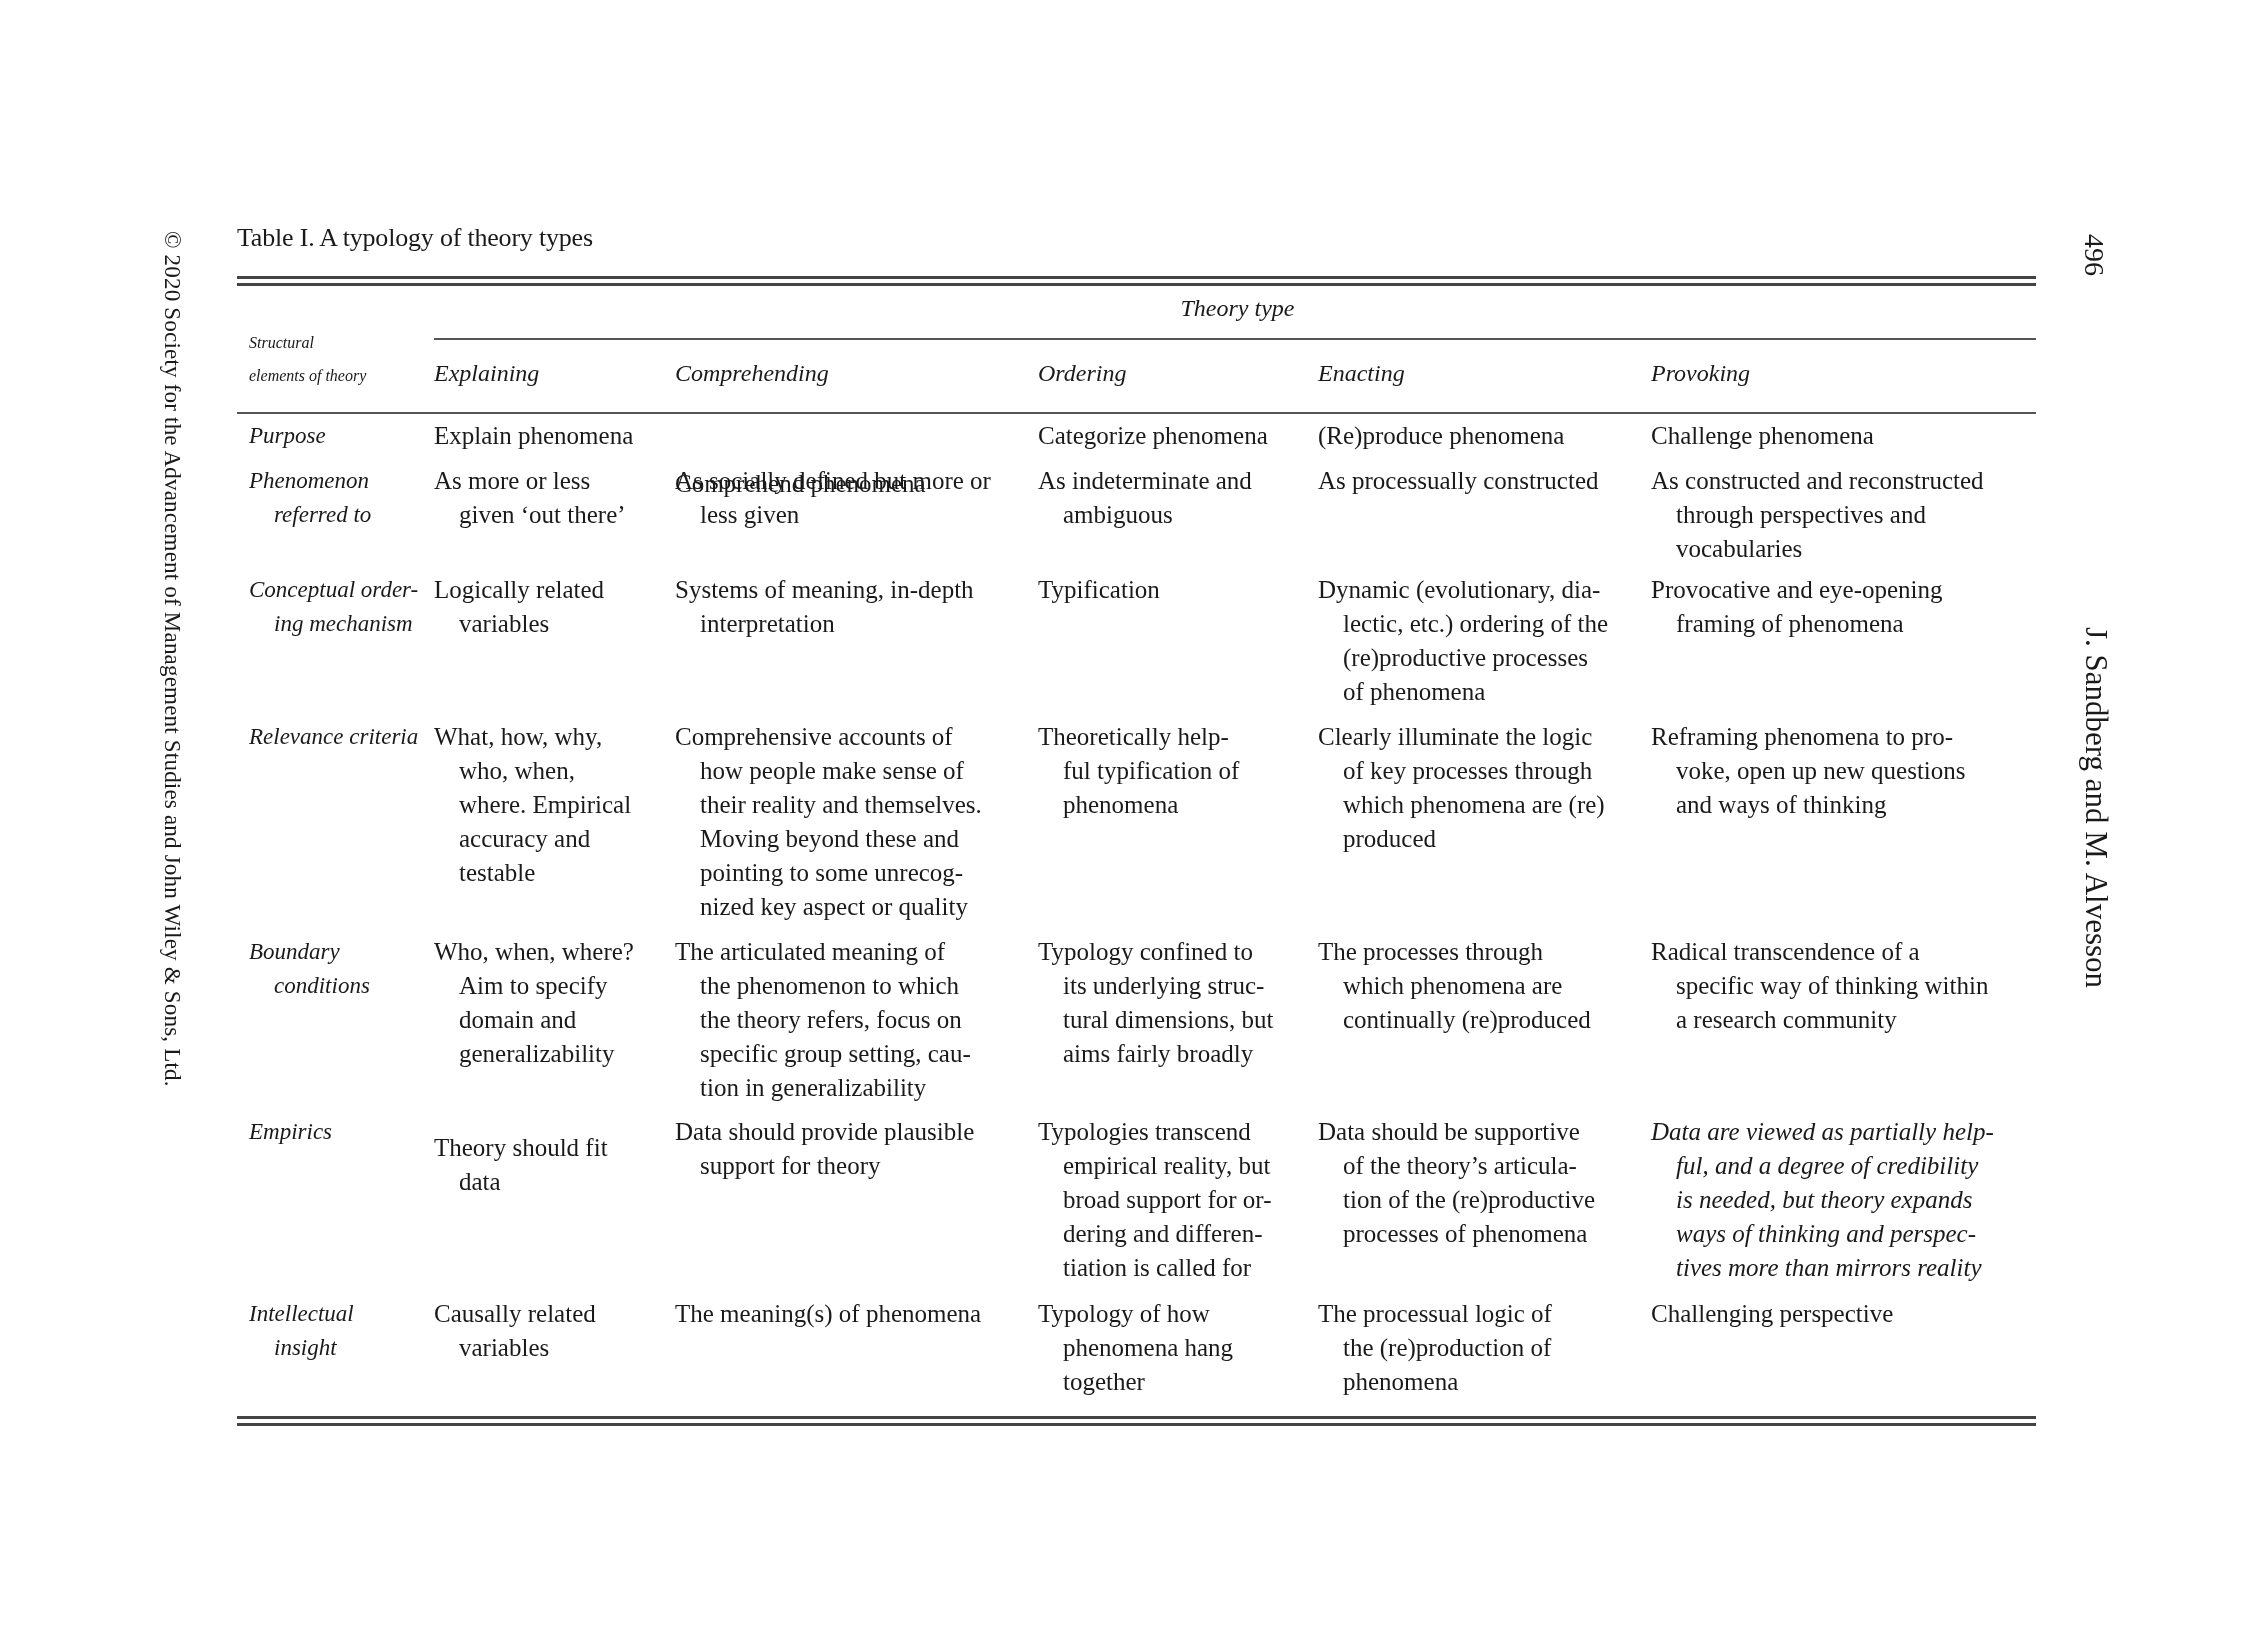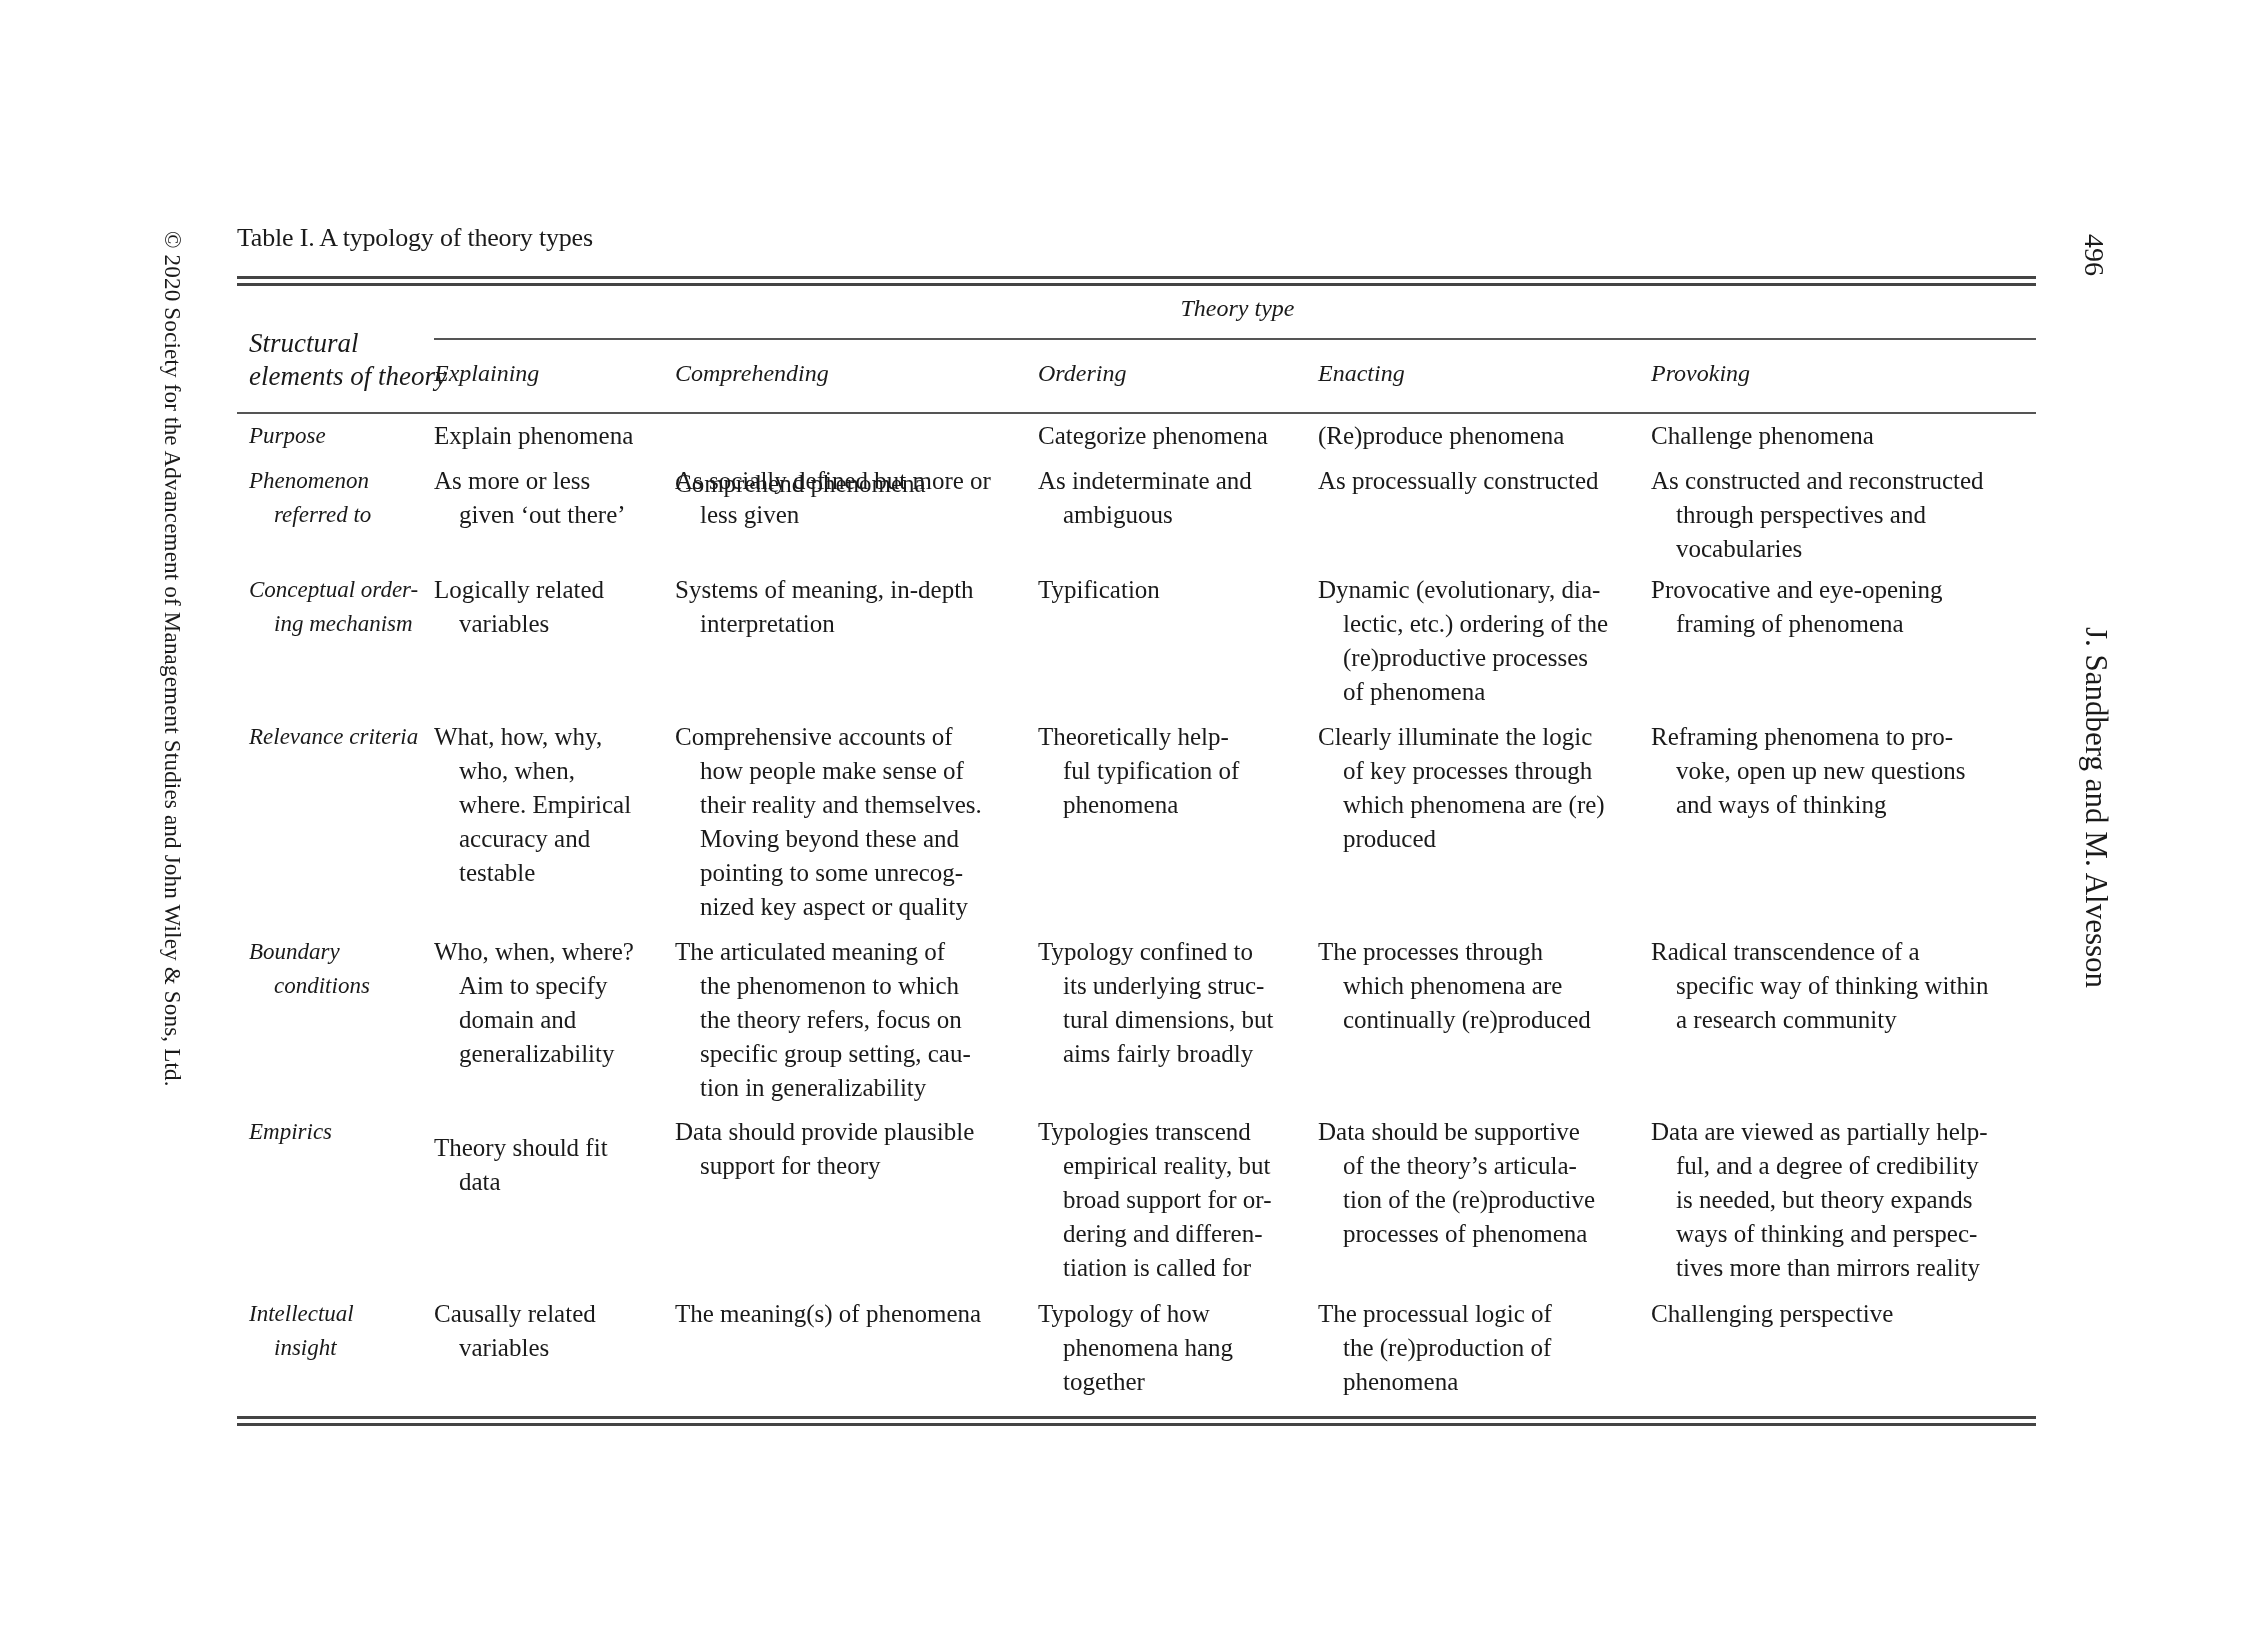--- a/index.html
+++ b/index.html
@@ -4,21 +4,21 @@
 <style>
   html, body { margin:0; padding:0; background:#ffffff; }
   body { width:2261px; height:1648px; position:relative; overflow:hidden;
          font-family:"Liberation Serif","DejaVu Serif",serif; color:#1a1a1a; }
   .abs { position:absolute; }
   .title { left:237px; top:223px; font-size:26px; letter-spacing:-0.2px; }
   .rule { position:absolute; height:2.5px; background:#444; }
   .rule.thin { height:1.7px; background:#555; }
   .theory-type { left:1113px; top:295px; width:249px; text-align:center; font-style:italic; font-size:24px; }
   .hdr { position:absolute; top:360px; font-style:italic; font-size:24px; white-space:nowrap; }
-  .stub-hdr { position:absolute; left:249px; top:326px; font-style:italic; font-size:27px; line-height:34px; white-space:nowrap; }
+  .stub-hdr { position:absolute; left:249px; top:326px; font-style:italic; font-size:16px; line-height:34px; white-space:nowrap; }
   .row { position:absolute; left:0; width:2261px; }
   .cell { position:absolute; top:0; font-size:25px; line-height:34px; }
   .cell .line { display:block; white-space:nowrap; }
   .cell .line.indent { padding-left:25px; }
   .stub { font-style:italic; font-size:23px; }
   .side-left { position:absolute; left:160px; top:231px; transform-origin:0 0; transform:rotate(90deg) translate(0,-25px); font-size:23px; white-space:nowrap; letter-spacing:0.2px; }
   .side-right-page { position:absolute; left:2110px; top:234px; transform-origin:0 0; transform:rotate(90deg); font-size:28px; white-space:nowrap; }
   .side-right-author { position:absolute; left:2114px; top:627px; transform-origin:0 0; transform:rotate(90deg); font-size:31px; white-space:nowrap; }
 </style>
 </head>
@@ -212,21 +212,21 @@
         <span class="line indent">broad support for or-</span>
         <span class="line indent">dering and differen-</span>
         <span class="line indent">tiation is called for</span>
       </div>
       <div class="cell" style="left: 1318px;">
         <span class="line">Data should be supportive</span>
         <span class="line indent">of the theory’s articula-</span>
         <span class="line indent">tion of the (re)productive</span>
         <span class="line indent">processes of phenomena</span>
       </div>
-      <div class="cell" style="left: 1651px;">
+      <div class="cell" style="left: 1651px; font-style: italic;">
         <span class="line">Data are viewed as partially help-</span>
         <span class="line indent">ful, and a degree of credibility</span>
         <span class="line indent">is needed, but theory expands</span>
         <span class="line indent">ways of thinking and perspec-</span>
         <span class="line indent">tives more than mirrors reality</span>
       </div>
     </div>
     <div class="row" style="top: 1297px;">
       <div class="cell stub" style="left: 249px;">
         <span class="line">Intellectual</span>

